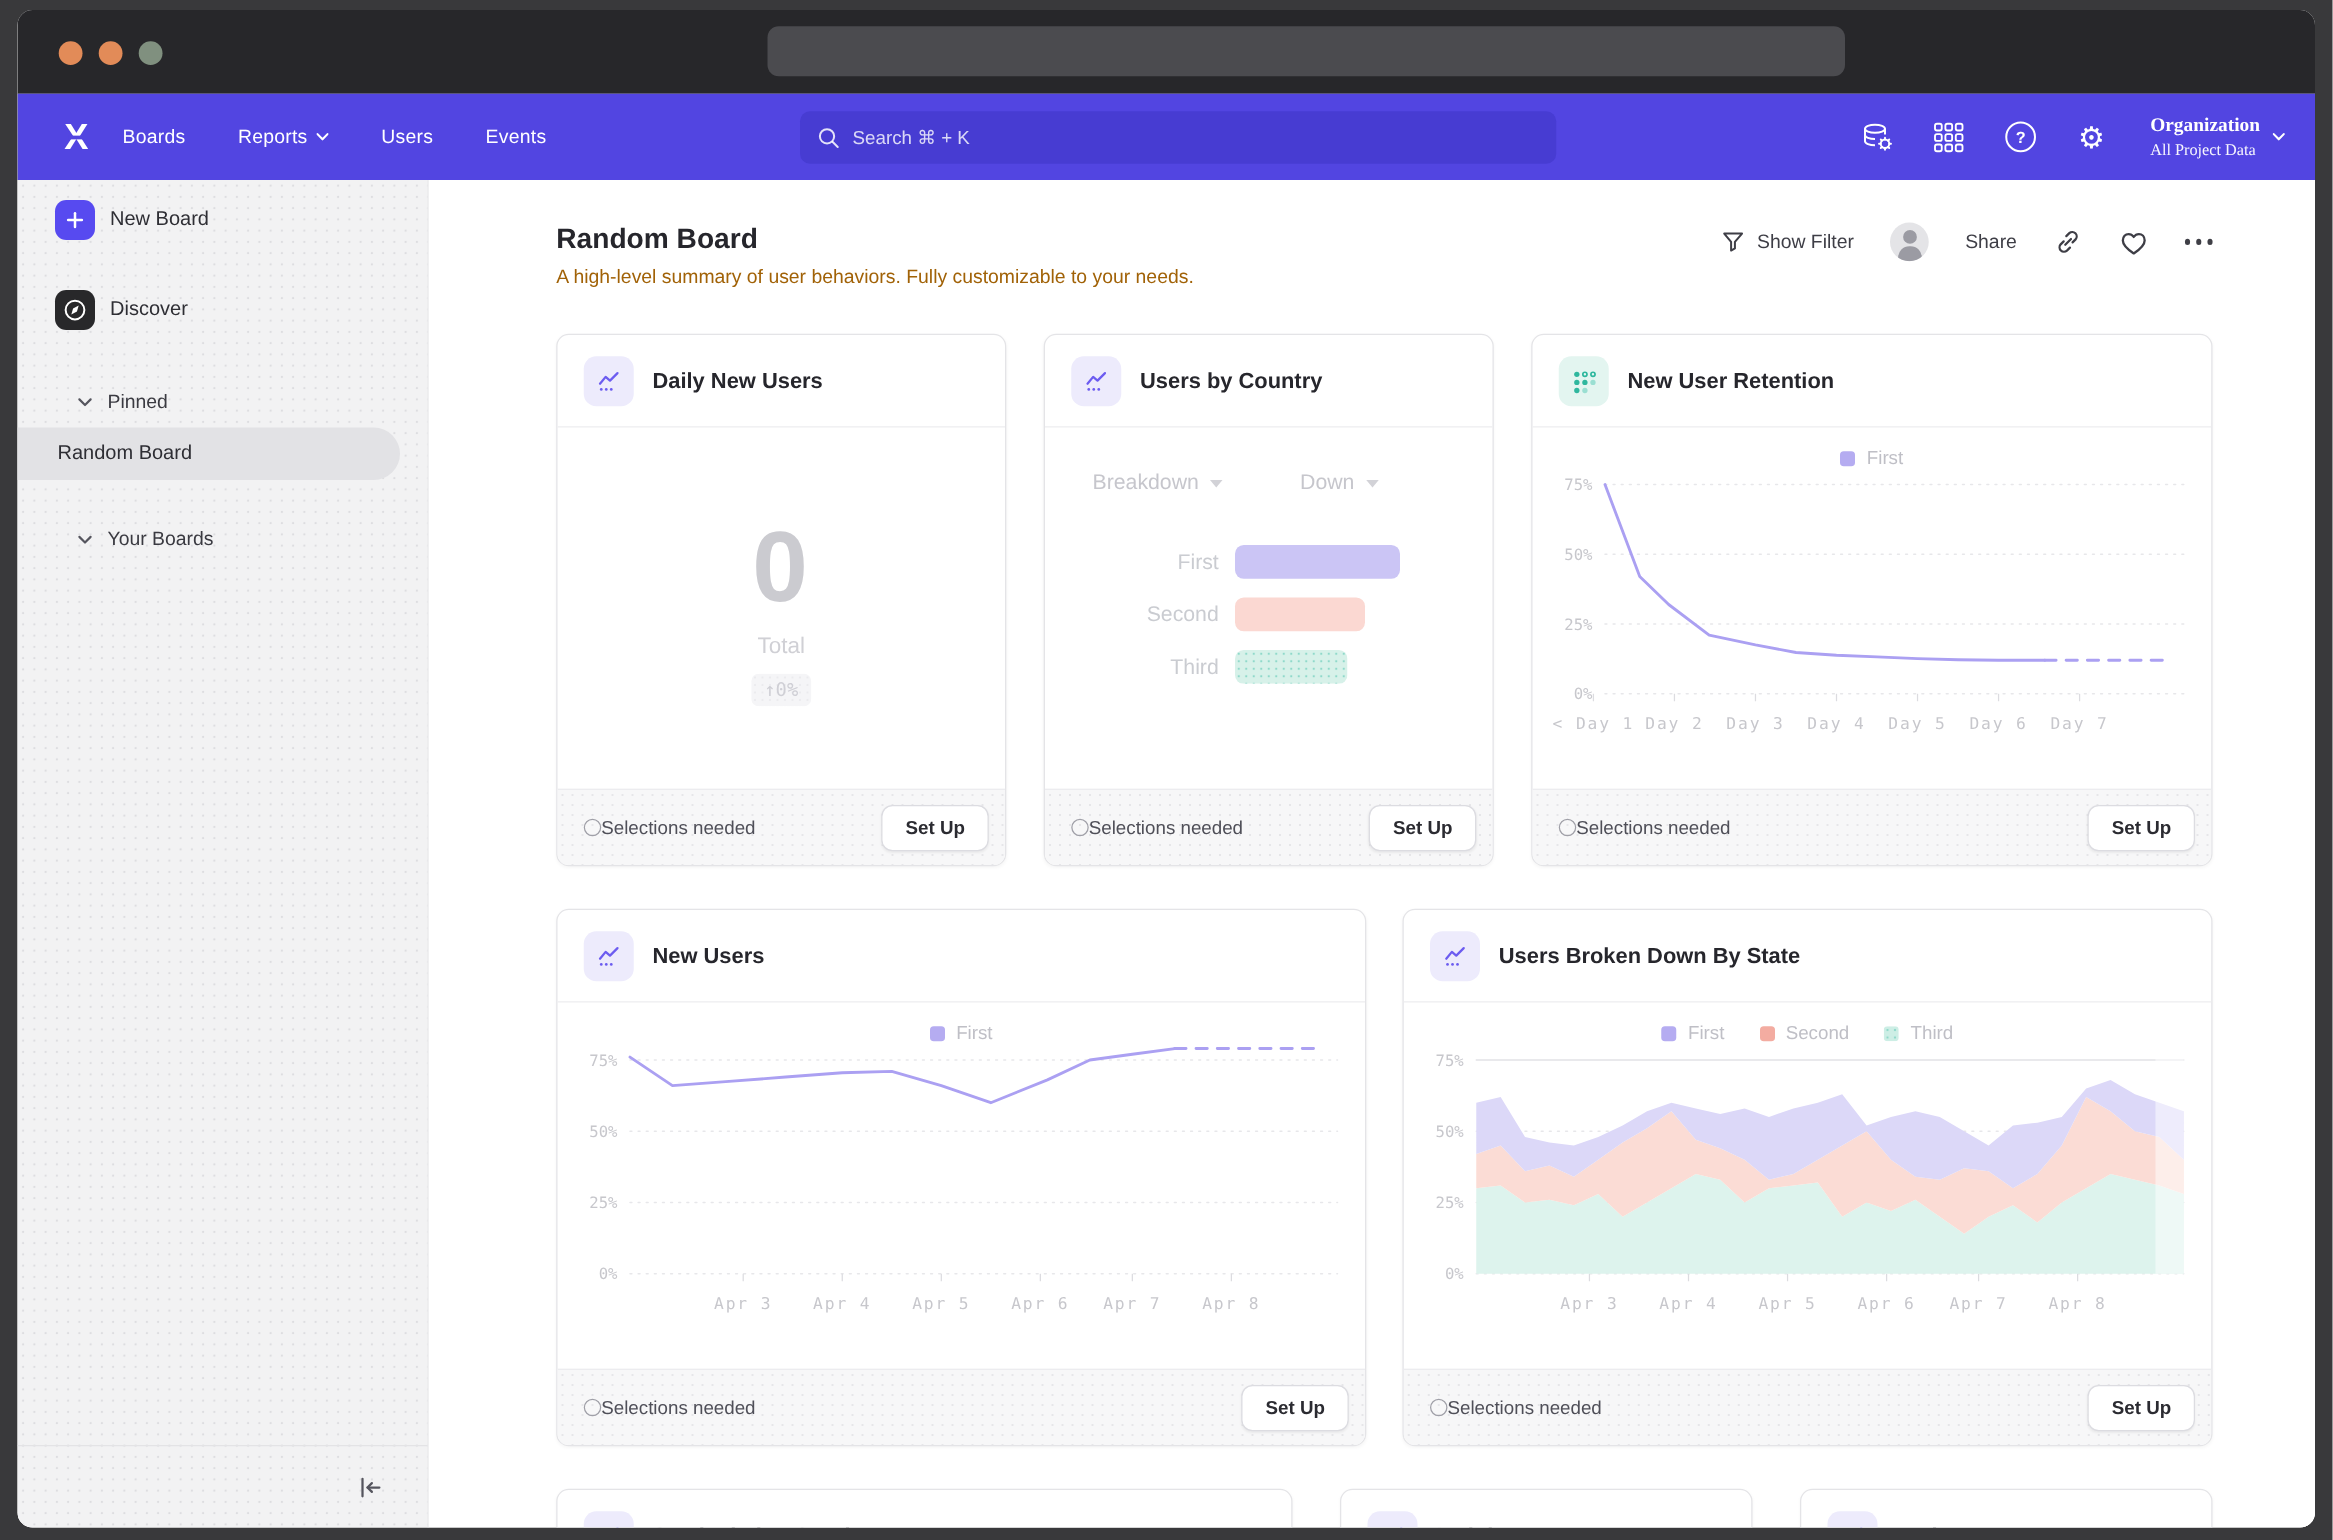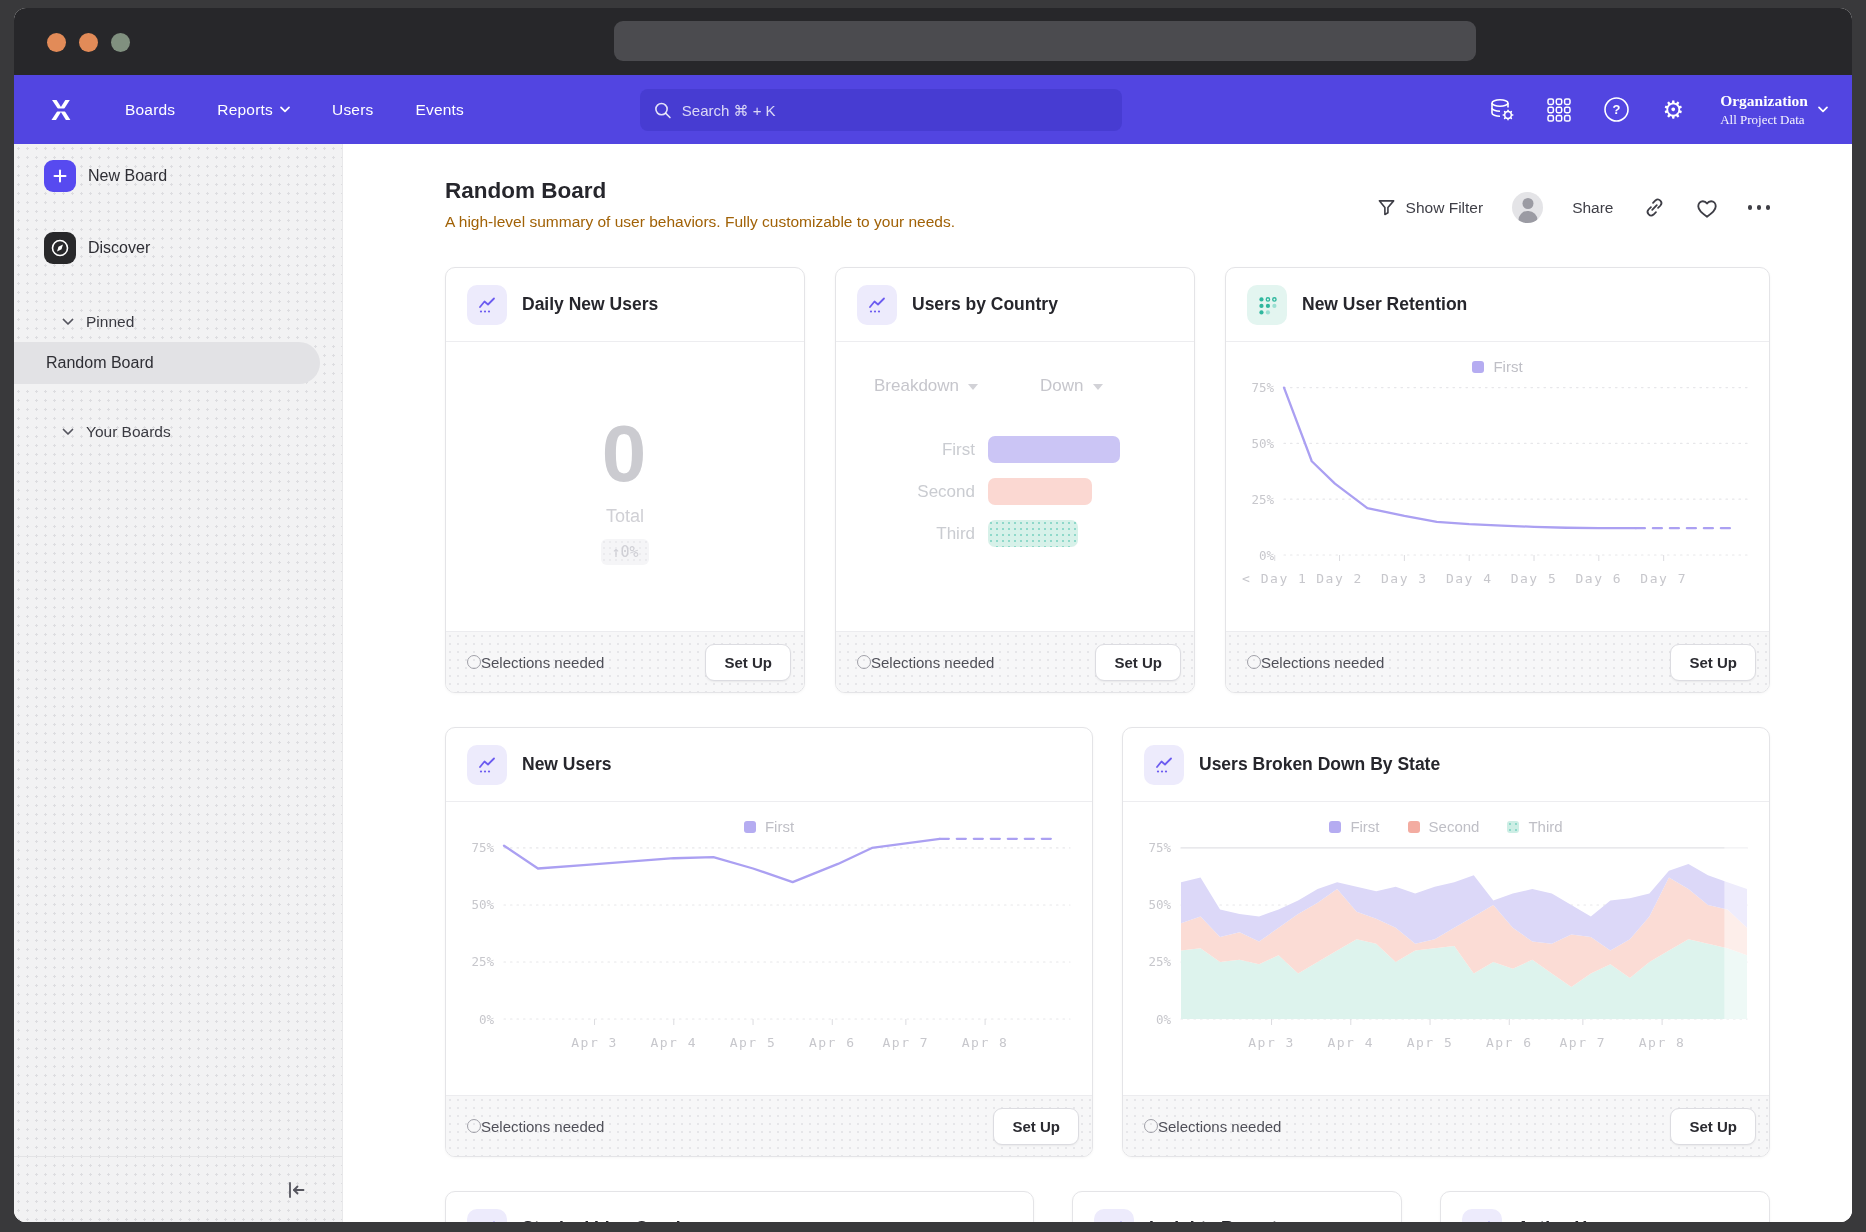--- a/index.html
+++ b/index.html
@@ -26,25 +26,25 @@
   }
   
   .navbar {
     height:69px; background:#5245e1; position:relative;
     display:flex; align-items:center; padding:0 26px; color:#fff;
   }
   .logo { position:relative; width:30px; height:34px; margin:0 22px 0 6px;
     font-weight:800; font-size:29px; line-height:34px; text-align:center; color:#fff; }
   .logo .pinch { position:absolute; left:50%; top:50%; width:12px; height:3px;
     background:#5245e1; transform:translate(-50%,-50%); }
-  .nav-items { display:flex; gap:42px; align-items:center;margin-left:27px; }
+  .nav-items { display:flex; gap:42px; align-items:center; }
   .nav-item { font-size:15.5px; font-weight:500; letter-spacing:.2px; display:flex; align-items:center; gap:7px; cursor:default; }
   .chev-sm { width:10px; height:7px; }
   .searchbar {
-    position:absolute; left:626px; top:14px; width:482px; height:42px;
+    position:absolute; left:626px; top:14px; width:605px; height:42px;
     background:#473cd2; border-radius:8px; display:flex; align-items:center;
     padding:0 14px; gap:10px;
   }
   .searchbar input {
     background:transparent; border:none; outline:none; color:#fff;
     font-size:15px; width:100%; font-family:inherit;
   }
   .searchbar input::placeholder { color:rgba(255,255,255,.8); }
   .nav-right { position:absolute; right:24px; top:0; height:69px; display:flex; align-items:center; gap:29px; }
   .nav-icon-btn { width:28px; height:28px; display:grid; place-items:center; cursor:pointer; }
@@ -80,21 +80,21 @@
   .sb-footer {
     position:absolute; left:0; right:0; bottom:0; height:66px;
     border-top:1px solid #e3e3e5; display:flex; align-items:center;
     justify-content:flex-end; padding-right:34px;
   }
   
   .main { flex:1; position:relative; padding-left:102px; overflow:hidden; background:#fff; }
   .main-header { margin-top:34px; display:flex; align-items:flex-start; }
   .board-title { font-size:22.5px; font-weight:700; color:#26262c; }
   .board-sub { margin-top:9px; font-size:15.5px; color:#a16207; }
-  .header-actions { margin-left:auto; margin-right:82px; margin-top:14px; display:flex; align-items:center; gap:29px; color:#3e3e46; }
+  .header-actions { margin-left:auto; margin-right:82px; display:flex; align-items:center; gap:29px; color:#3e3e46; }
   .action-txt { display:flex; align-items:center; gap:10px; font-size:15.5px; font-weight:500; cursor:pointer; }
   .avatar { width:31px; height:31px; border-radius:50%; background:#e4e4e7; position:relative; overflow:hidden; cursor:pointer; }
   .avatar .head { position:absolute; left:50%; top:6px; transform:translateX(-50%); width:11px; height:11px; border-radius:50%; background:#9b9ba3; }
   .avatar .body { position:absolute; left:50%; top:19px; transform:translateX(-50%); width:19px; height:12px; border-radius:9px 9px 0 0; background:#9b9ba3; }
   .icon-btn { display:grid; place-items:center; cursor:pointer; }
   .dots3 { display:flex; gap:4.5px; cursor:pointer; padding:4px 0; }
   .dots3 span { width:4.5px; height:4.5px; border-radius:50%; background:#3f3f46; }
   
   .cards { margin-top:36px; width:1325px; }
   .row { display:flex; margin-bottom:34px; }

